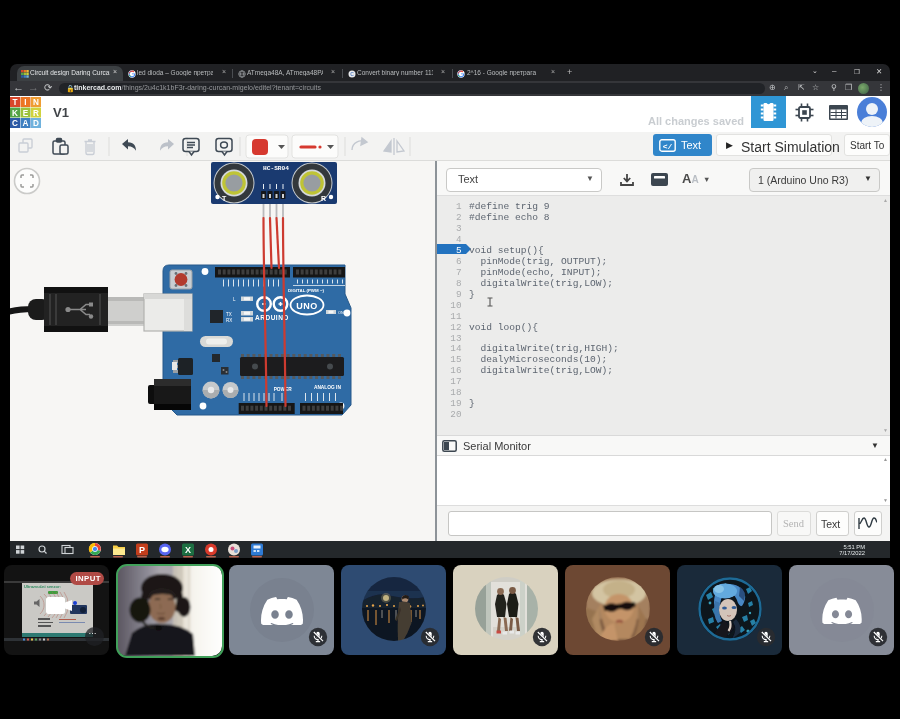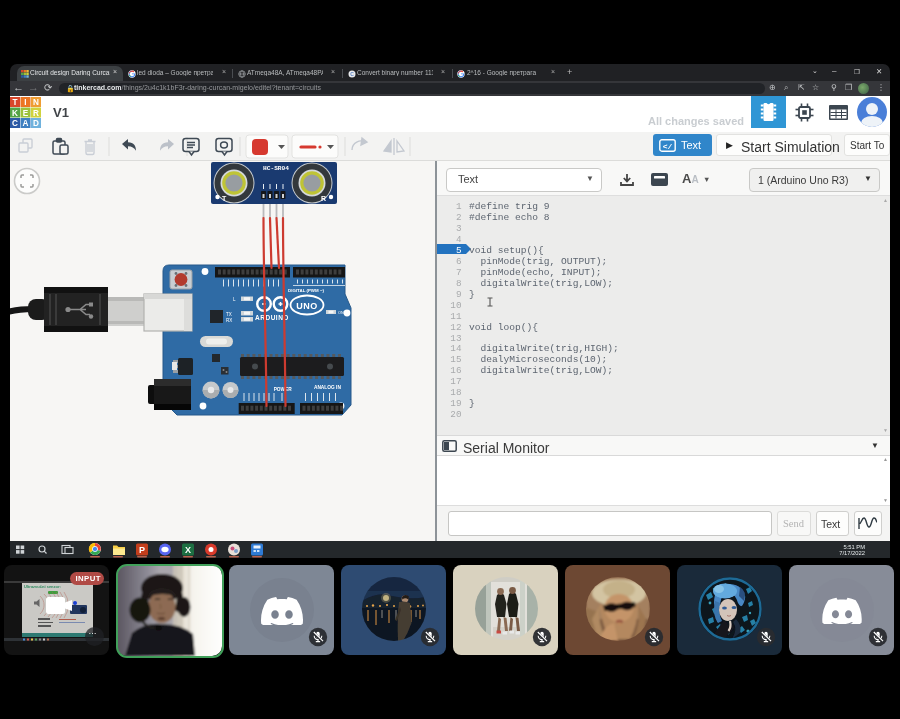--- a/index.html
+++ b/index.html
@@ -595,21 +595,21 @@
 </svg>
 
 <div class="txt" style="left:883px;top:197px;font-size:5px;color:#aaa;">▲</div>
 <div class="txt" style="left:883px;top:427px;font-size:5px;color:#aaa;">▼</div>
 
 <div class="abs" style="left:436.5px;top:435px;width:453.5px;height:21px;background:#f8f8f7;border-top:1px solid #d9d9d9;border-bottom:1px solid #d9d9d9;"></div>
 <svg class="abs" style="left:442px;top:440px;" width="15" height="12" viewBox="0 0 15 12">
   <rect x="0.8" y="0.8" width="13.4" height="10.4" rx="1.5" fill="none" stroke="#3c4650" stroke-width="1.5"></rect>
   <rect x="2" y="2" width="5" height="8" fill="#3c4650"></rect>
 </svg>
-<div class="txt" style="left:463px;top:440px;font-size:14px;color:#3a3a3a;">Serial Monitor</div>
+<div class="txt" style="left:463px;top:440px;font-size:11px;color:#3a3a3a;">Serial Monitor</div>
 <div class="txt" style="left:871px;top:441px;font-size:8px;color:#333;">▼</div>
 <div class="abs" style="left:436.5px;top:456px;width:453.5px;height:49px;background:#ffffff;"></div>
 <div class="txt" style="left:883px;top:456px;font-size:5px;color:#999;">▲</div>
 <div class="txt" style="left:883px;top:497px;font-size:5px;color:#999;">▼</div>
 <div class="abs" style="left:436.5px;top:505px;width:453.5px;height:36px;background:#f4f4f3;border-top:1px solid #ddd;"></div>
 <div class="abs" style="left:448px;top:511px;width:324px;height:25px;background:#fff;border:1px solid #c6c6c4;border-radius:3px;"></div>
 <div class="abs" style="left:777px;top:511px;width:34px;height:25px;background:#f8f8f7;border:1px solid #dcdcda;border-radius:3px;"></div>
 <div class="txt" style="left:783px;top:518px;font-size:10.5px;color:#b3b3b3;font-family:Liberation Serif, serif;">Send</div>
 <div class="abs" style="left:816px;top:511px;width:33px;height:25px;background:#fdfdfc;border:1px solid #cfcfcd;border-radius:3px;"></div>
 <div class="txt" style="left:821px;top:518px;font-size:10.5px;color:#3a3a3a;">Text</div>

